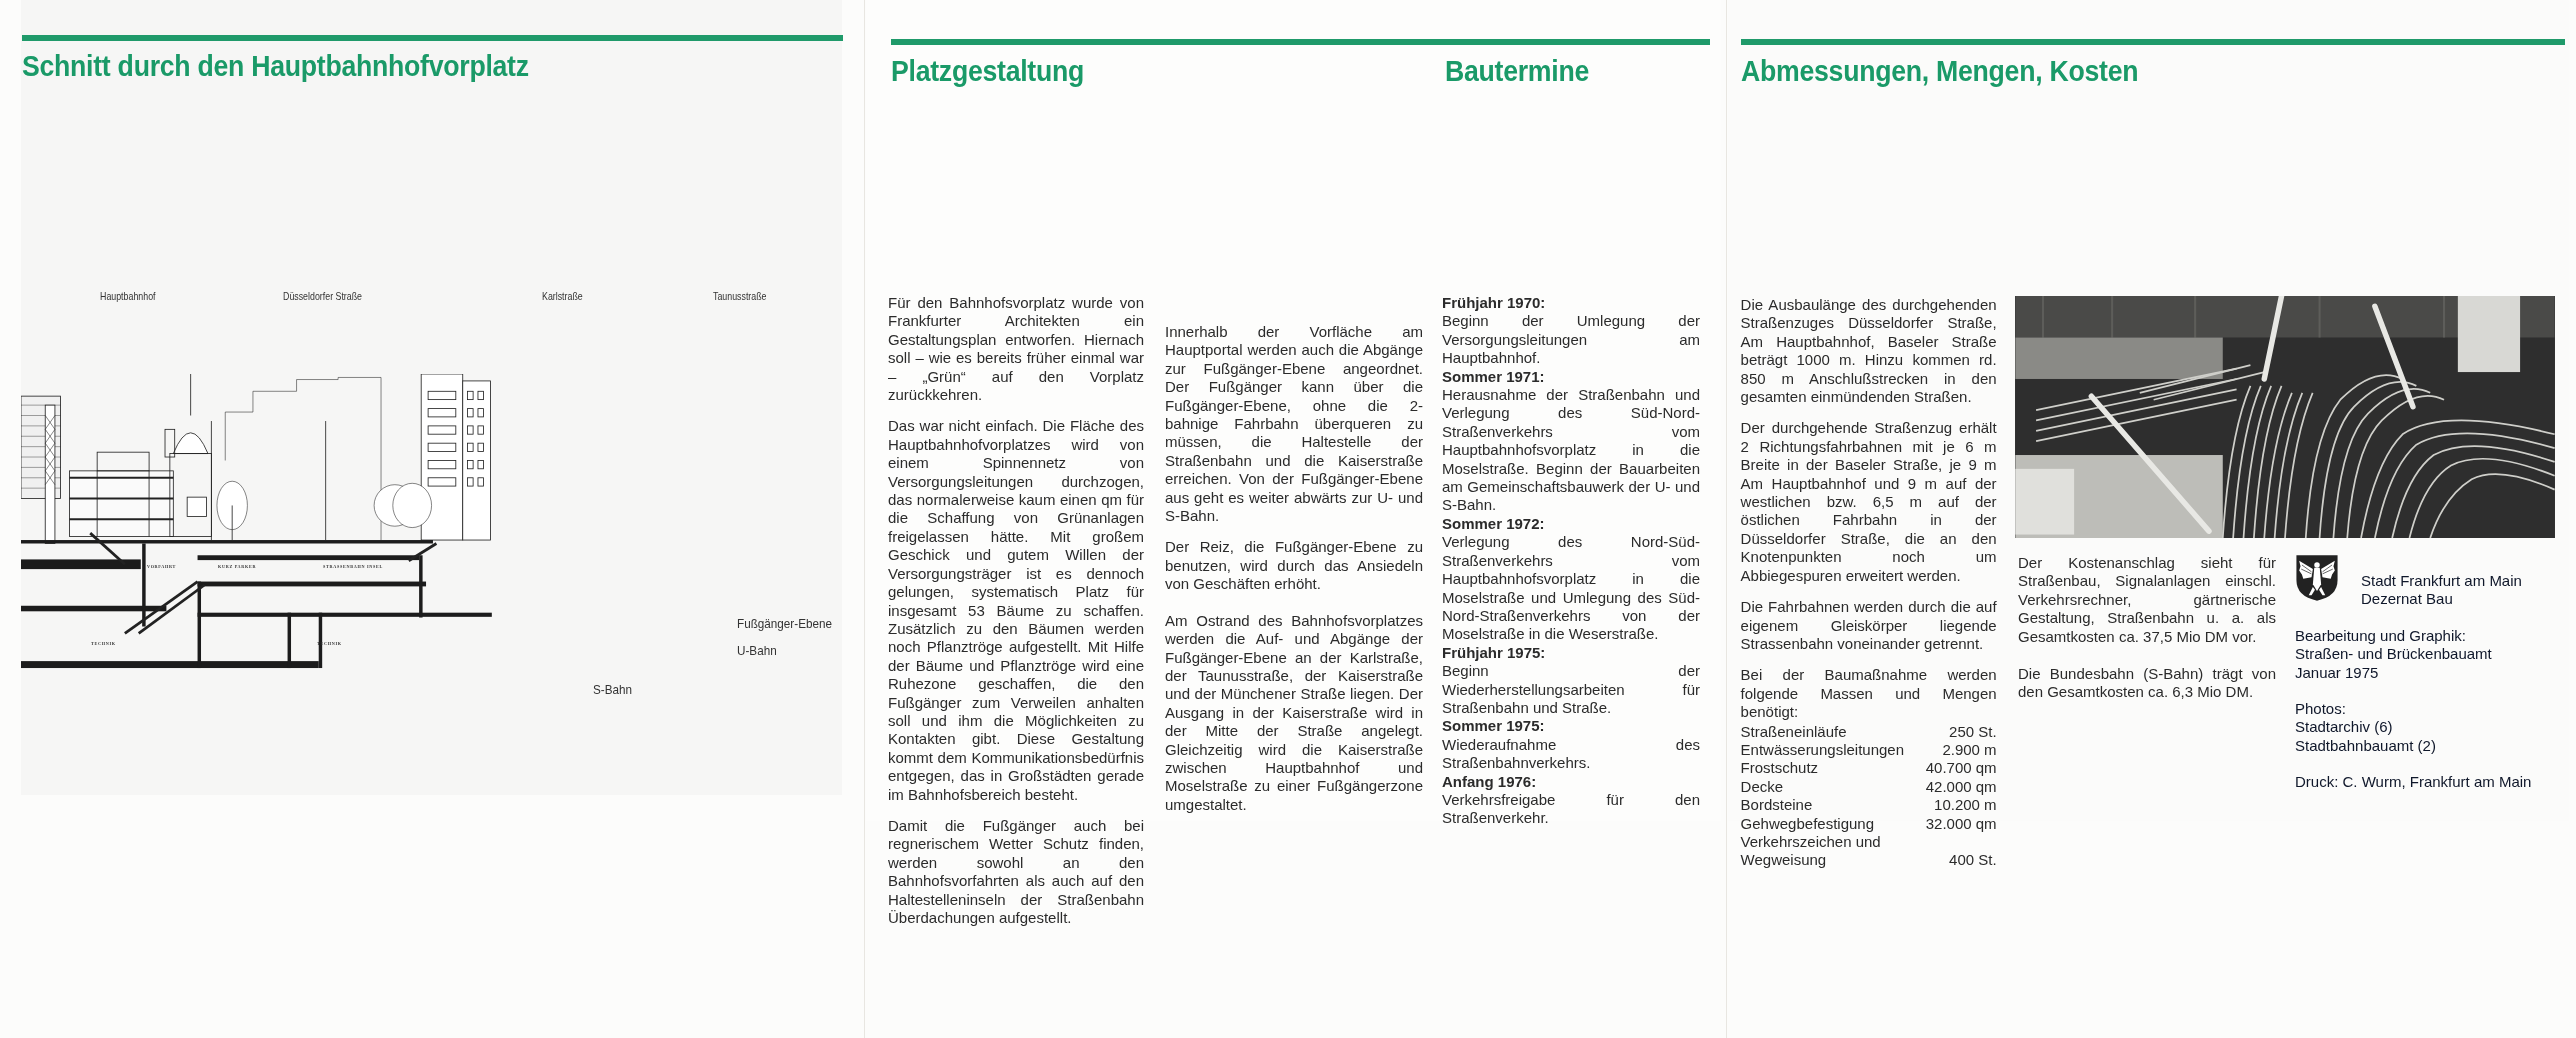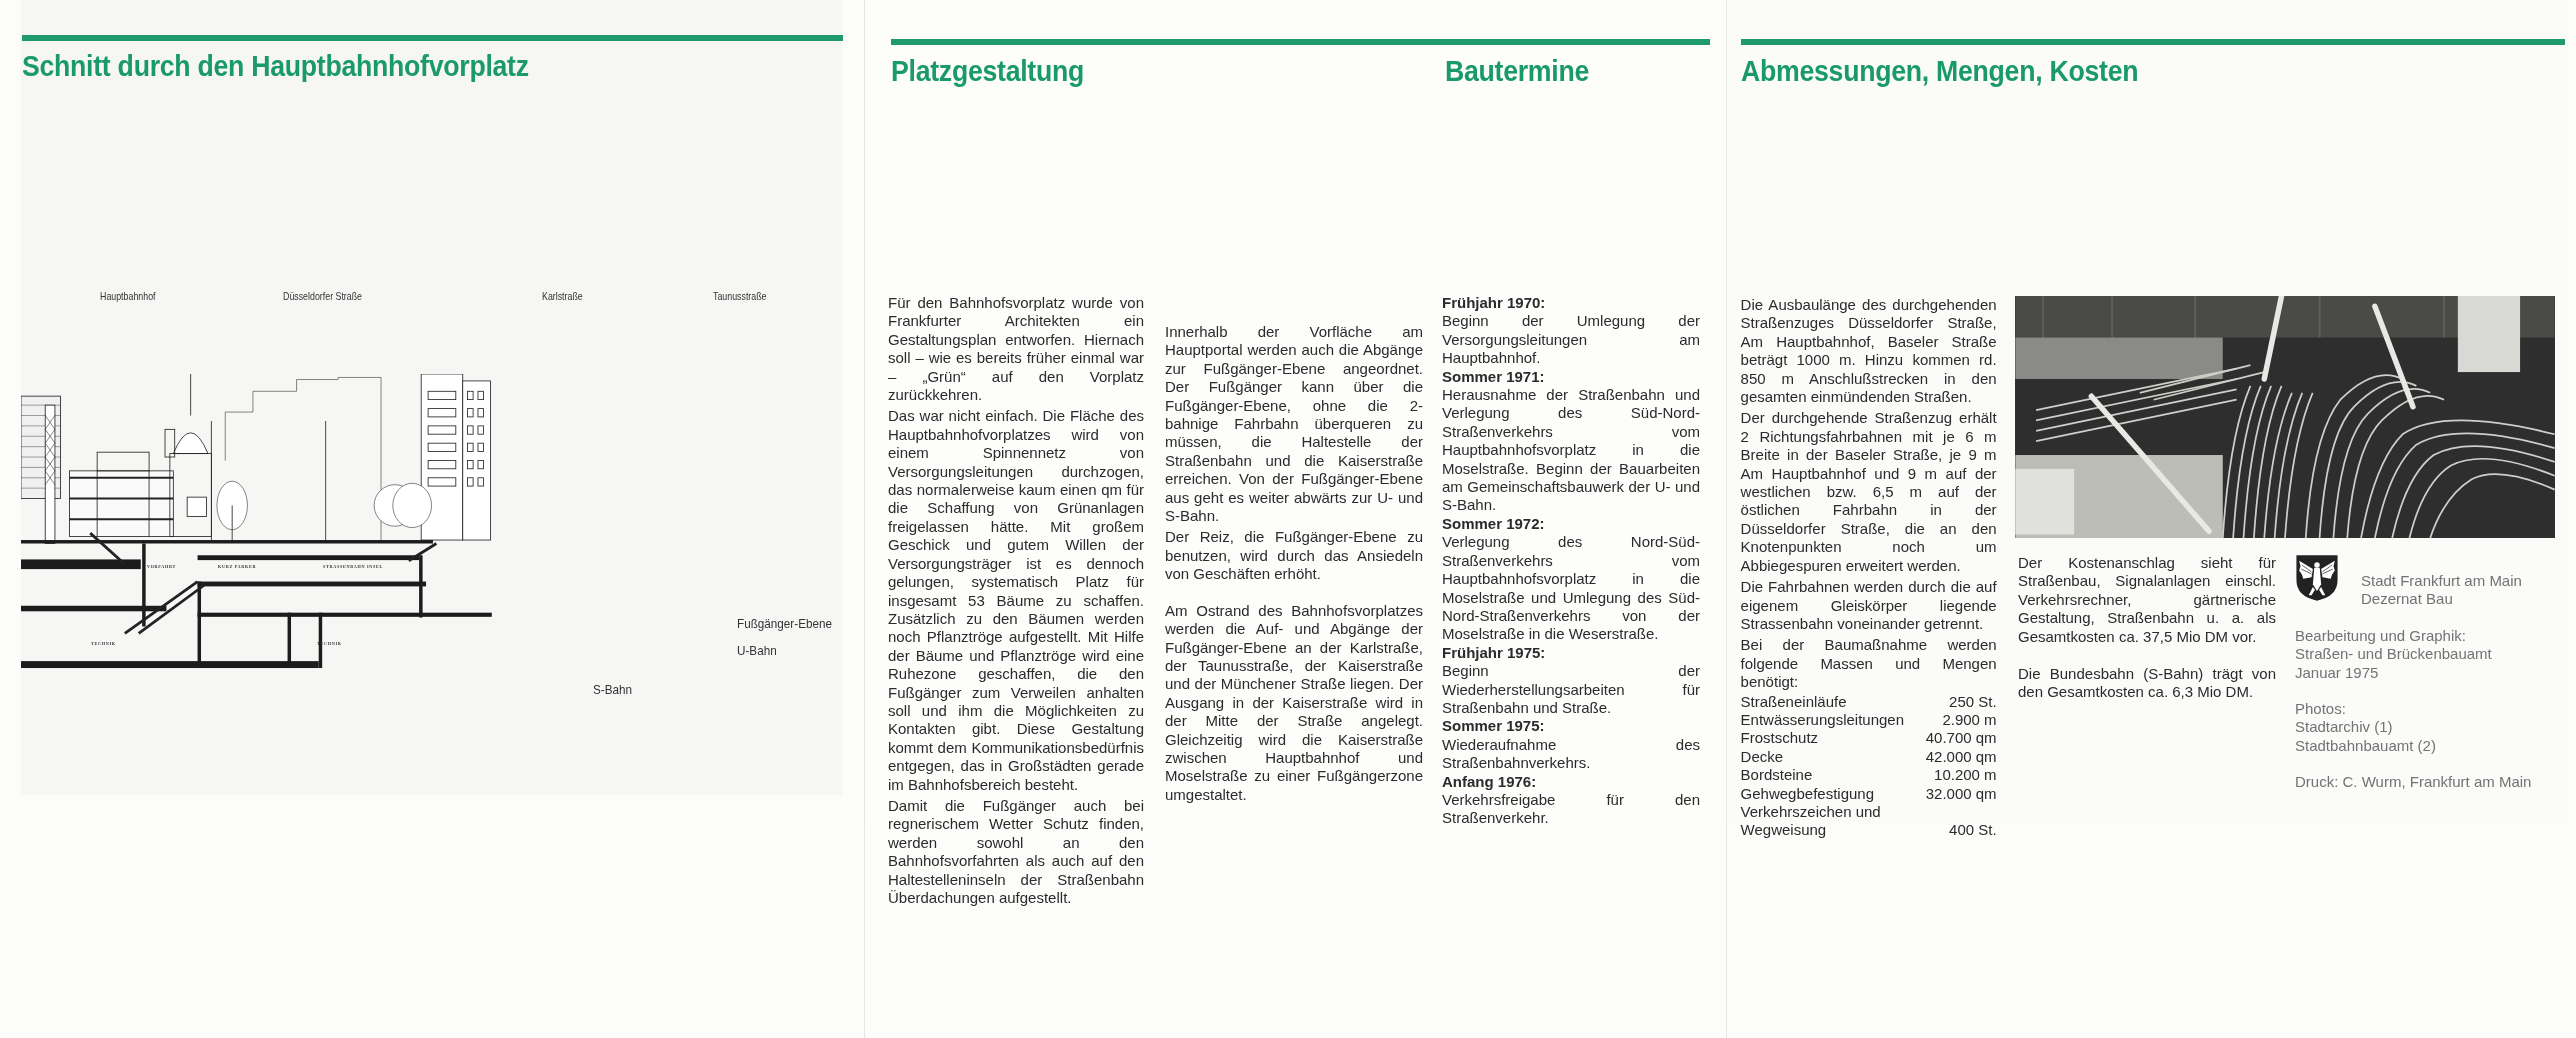--- a/index.html
+++ b/index.html
@@ -14,34 +14,34 @@
   .panel-mid { left:862px; width:862px; }
   .panel-right { left:1724px; width:852px;text-decoration:underline; }
   .left-bg { position:absolute; left:21px; top:0; width:821px; height:795px; background:#f6f6f5; }
   .mid-bg { position:absolute; left:3.5px; top:0; width:855px; height:821px; background:#fdfdfc; }
   .right-bg { position:absolute; left:3.5px; top:0; width:841px; height:821px; background:#fbfbfa; }
   .fold { position:absolute; top:0; width:1.4px; height:1039px; background:#e8e6e1; }
   .rule { position:absolute; height:5.5px; background:#1f9a6a; }
   .heading { position:absolute; margin:0; color:#1a9a68; font-weight:bold; font-size:29px; letter-spacing:-0.3px; white-space:nowrap; transform:scaleX(0.92); transform-origin:left top; }
   .col { position:absolute; font-size:15px; line-height:18.4px; text-align:justify; color:#2b2b2b; }
   .col p { margin:0; }
-  .col p + p { margin-top:3px; }
+  .col p + p { margin-top:13px; }
   .col .gap { margin-top:18px; }
   .term { font-weight:bold; margin-top:9.7px; display:block; }
   .term:first-child { margin-top:0; }
   .street-label { position:absolute; top:291px; font-size:10.4px; color:#333; transform:scaleX(0.85); transform-origin:left top; white-space:nowrap; }
   .level-label { position:absolute; font-size:13px; color:#333; white-space:nowrap; transform:scaleX(0.9); transform-origin:left top; }
   .tiny-label { position:absolute; font-size:4.2px; font-weight:bold; font-family:"Liberation Serif", serif; letter-spacing:0.7px; color:#333; }
   .diagram { position:absolute; left:21px; top:374px; width:817px; height:339px; }
   .qty-table { margin-top:1px; width:100%; border-collapse:collapse; font-size:15px; line-height:18.4px; }
   .qty-table td { padding:0; vertical-align:top; }
   .qty-table td.v { text-align:right; white-space:nowrap; }
   .photo { position:absolute; left:291px; top:296px; width:540px; height:242px; background:#3a3a3a; overflow:hidden; }
   .logo { position:absolute; left:571px; top:554px; width:44px; height:48px; }
-  .credits { position:absolute; left:571px; top:572px; font-size:15px; line-height:18.4px; color:#737373; }
+  .credits { position:absolute; left:571px; top:572px; font-size:15px; line-height:18.4px; color:#0f172a; }
   .credits p { margin:0; }
 </style>
 </head>
 <body>
 
 <div class="panel panel-left">
   <div class="left-bg"></div>
   <div class="rule" style="left:22px; top:35px; width:821px;"></div>
   <h1 class="heading" style="left:22px; top:50px;">Schnitt durch den Hauptbahnhofvorplatz</h1>
 
@@ -319,18 +319,18 @@
       </g>
   </svg>
 
   <div class="credits">
     <p style="margin-left:66px;">Stadt Frankfurt am Main</p>
     <p style="margin-left:66px;">Dezernat Bau</p>
     <p style="margin-top:18px;">Bearbeitung und Graphik:</p>
     <p>Straßen- und Brückenbauamt</p>
     <p>Januar 1975</p>
     <p style="margin-top:18px;">Photos:</p>
-    <p>Stadtarchiv (1)</p>
+    <p>Stadtarchiv (6)</p>
     <p>Stadtbahnbauamt (2)</p>
     <p style="margin-top:18px;">Druck: C. Wurm, Frankfurt am Main</p>
   </div>
 </div>
 
 
 </body></html>

